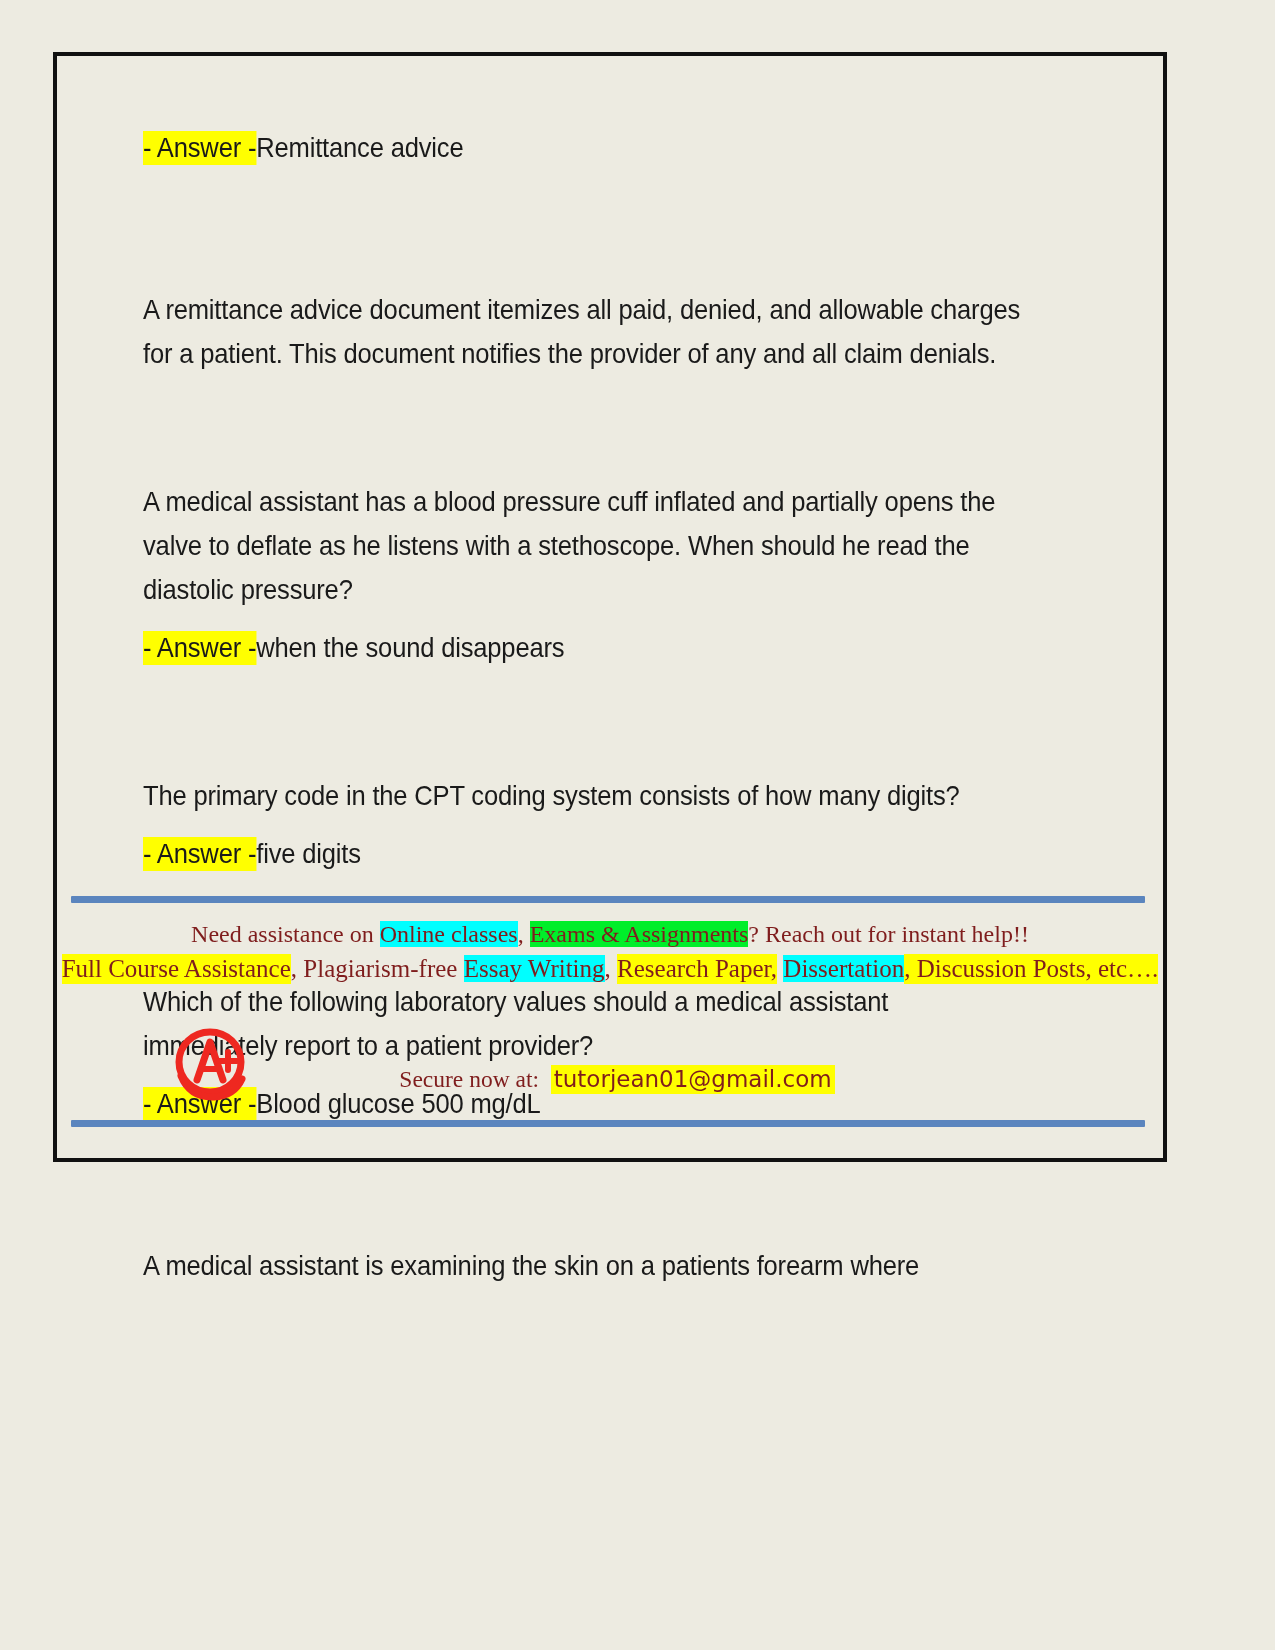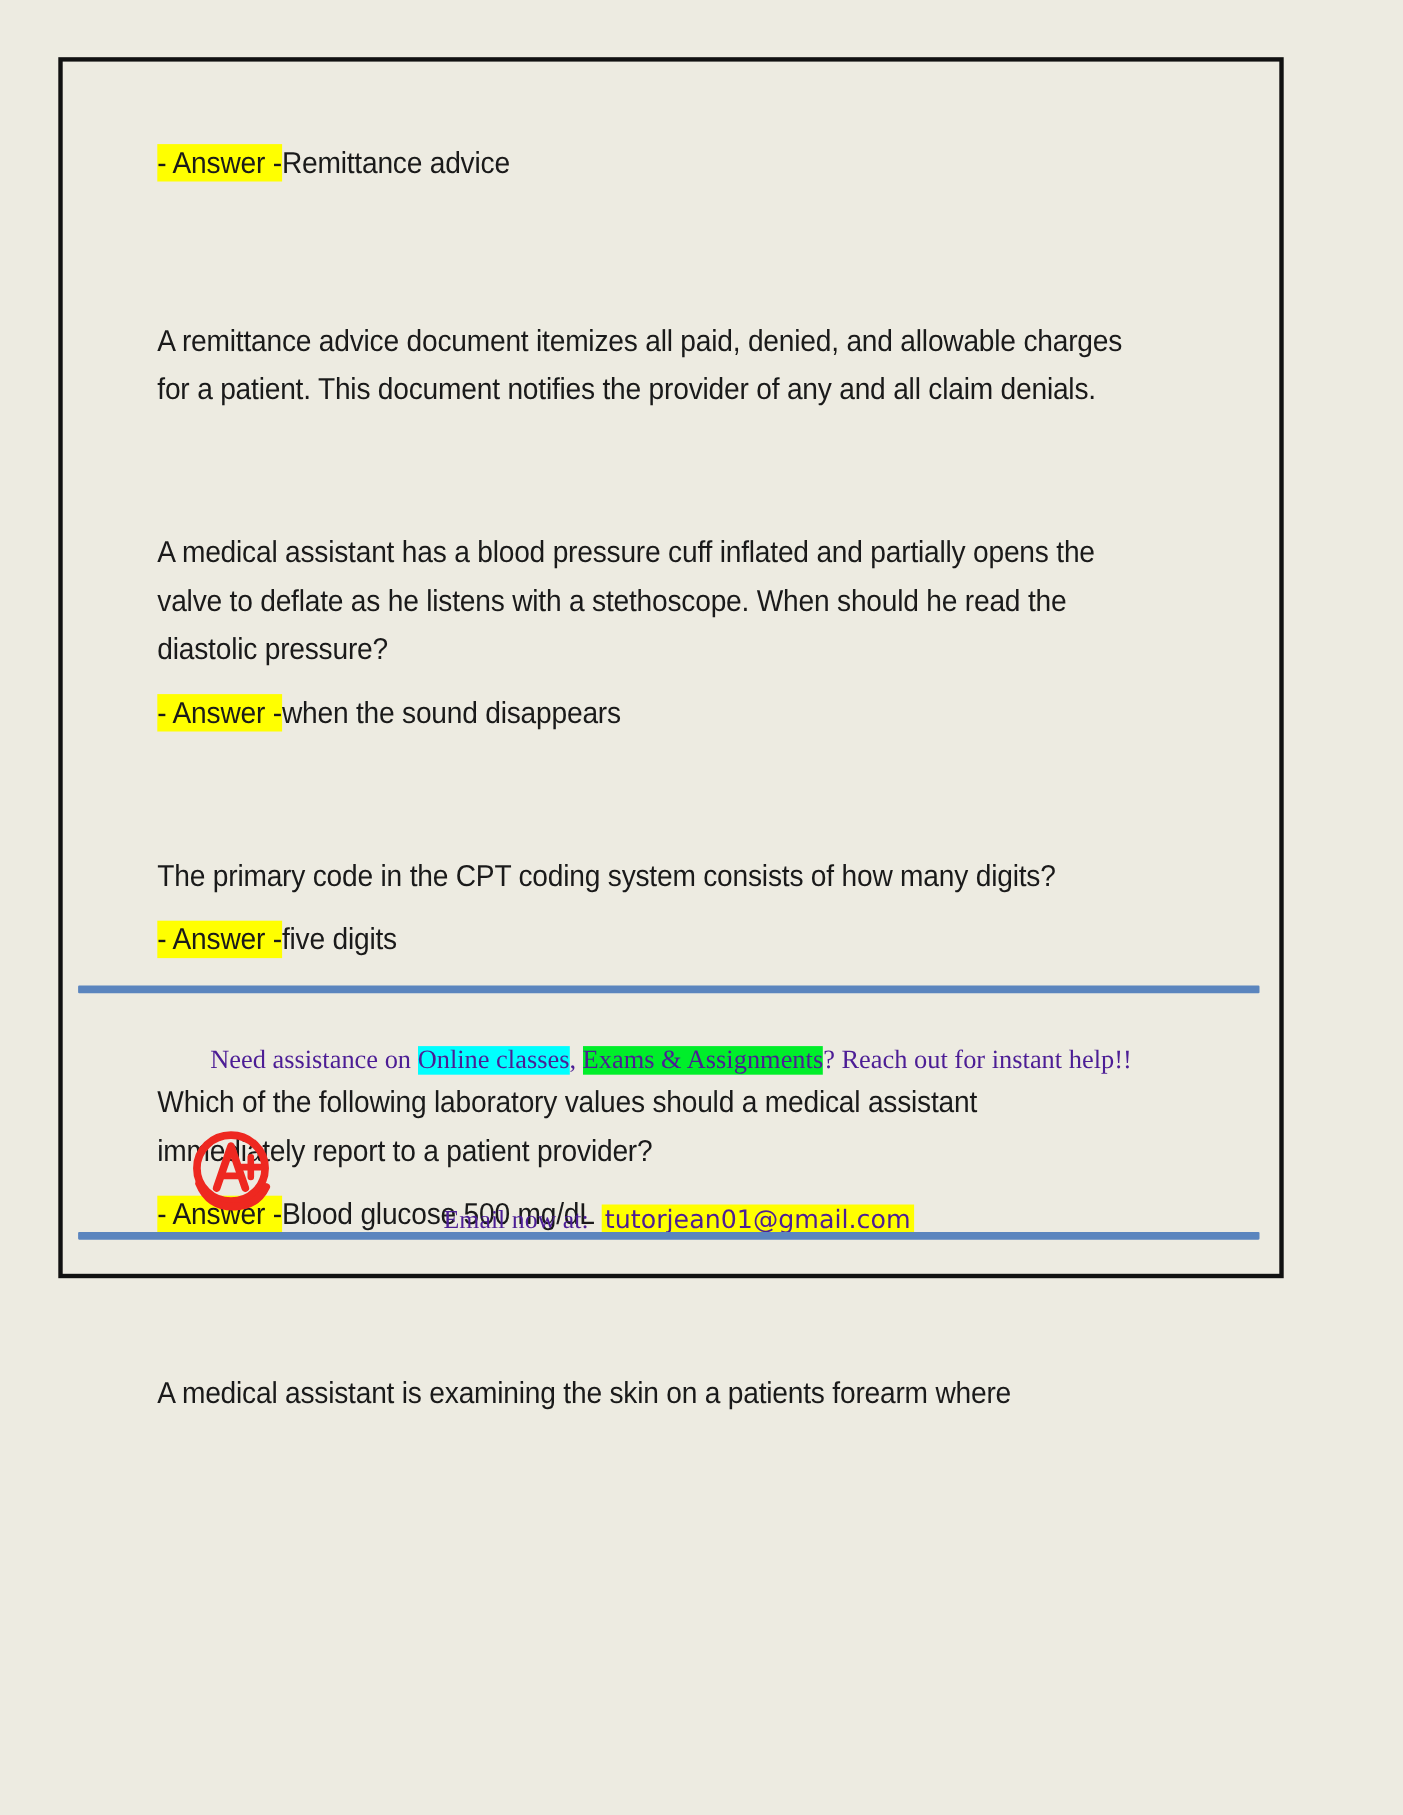--- a/index.html
+++ b/index.html
@@ -74,22 +74,21 @@
     width: 1074px;
     height: 7px;
     background: #5B85BE;
     border-radius: 1px;
   }
   .rule-top { top: 0px; }
   .rule-bottom { top: 224px; }
 
   .footer-serif {
     font-family: "Liberation Serif", "DejaVu Serif", serif;
-    color: #4c1d95;
-    margin-top: 30px;
+    color: #7f1d1d;
   }
 
   #promo-line1 {
     position: absolute;
     top: 22px;
     left: 0;
     width: 100%;
     text-align: center;
     font-size: 24px;
     line-height: 32px;
@@ -182,29 +181,30 @@
     <p class="para">A medical assistant is examining the skin on a patients forearm where</p>
 
   </div>
 
   <div id="footer">
 
     <div class="rule rule-top"></div>
 
     <div id="promo-line1" class="footer-serif"><span>Need assistance on </span><span class="hl-cyan">Online classes</span><span>, </span><span class="hl-green">Exams &amp; Assignments</span><span>? Reach out for instant help!!</span></div>
 
+    <div id="promo-line2" class="footer-serif"><span class="hl-yellow">Full Course Assistance</span><span>, Plagiarism-free </span><span class="hl-cyan">Essay Writing</span><span>, </span><span class="hl-yellow">Research Paper,</span><span> </span><span class="hl-cyan">Dissertation</span><span class="hl-yellow">, Discussion Posts, etc….</span></div>
 
     <svg id="aplus-logo" viewBox="0 0 84 80">
       <ellipse cx="42" cy="38" rx="31" ry="30" fill="none" stroke="#EE2820" stroke-width="7"></ellipse>
       <path d="M 13 52 Q 22 74 46 73 Q 66 72 74 55" fill="none" stroke="#EE2820" stroke-width="7" stroke-linecap="round"></path>
       <path d="M 29 56 L 42 18 L 55 56" fill="none" stroke="#EE2820" stroke-width="7" stroke-linecap="round" stroke-linejoin="round"></path>
       <path d="M 33 45 L 51 45" fill="none" stroke="#EE2820" stroke-width="6" stroke-linecap="round"></path>
       <path d="M 60 28 L 60 46 M 51 37 L 69 37" fill="none" stroke="#EE2820" stroke-width="6" stroke-linecap="round"></path>
     </svg>
 
 
-    <div id="email-line" class="footer-serif"><span>Email now at:</span>&nbsp; <span class="email-addr">tutorjean01@gmail.com</span></div>
+    <div id="email-line" class="footer-serif"><span>Secure now at:</span>&nbsp; <span class="email-addr">tutorjean01@gmail.com</span></div>
 
     <div class="rule rule-bottom"></div>
 
   </div>
 
 </div>
 
 </body></html>

